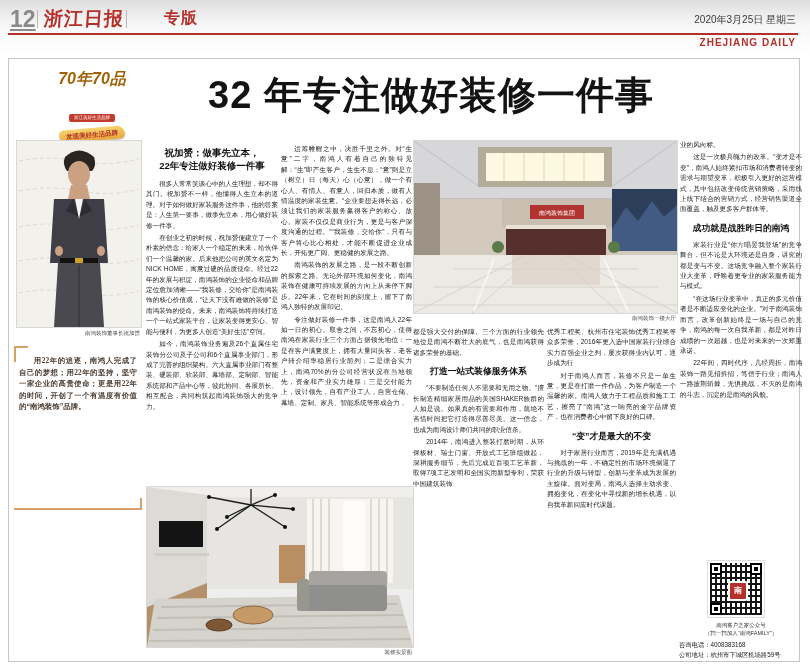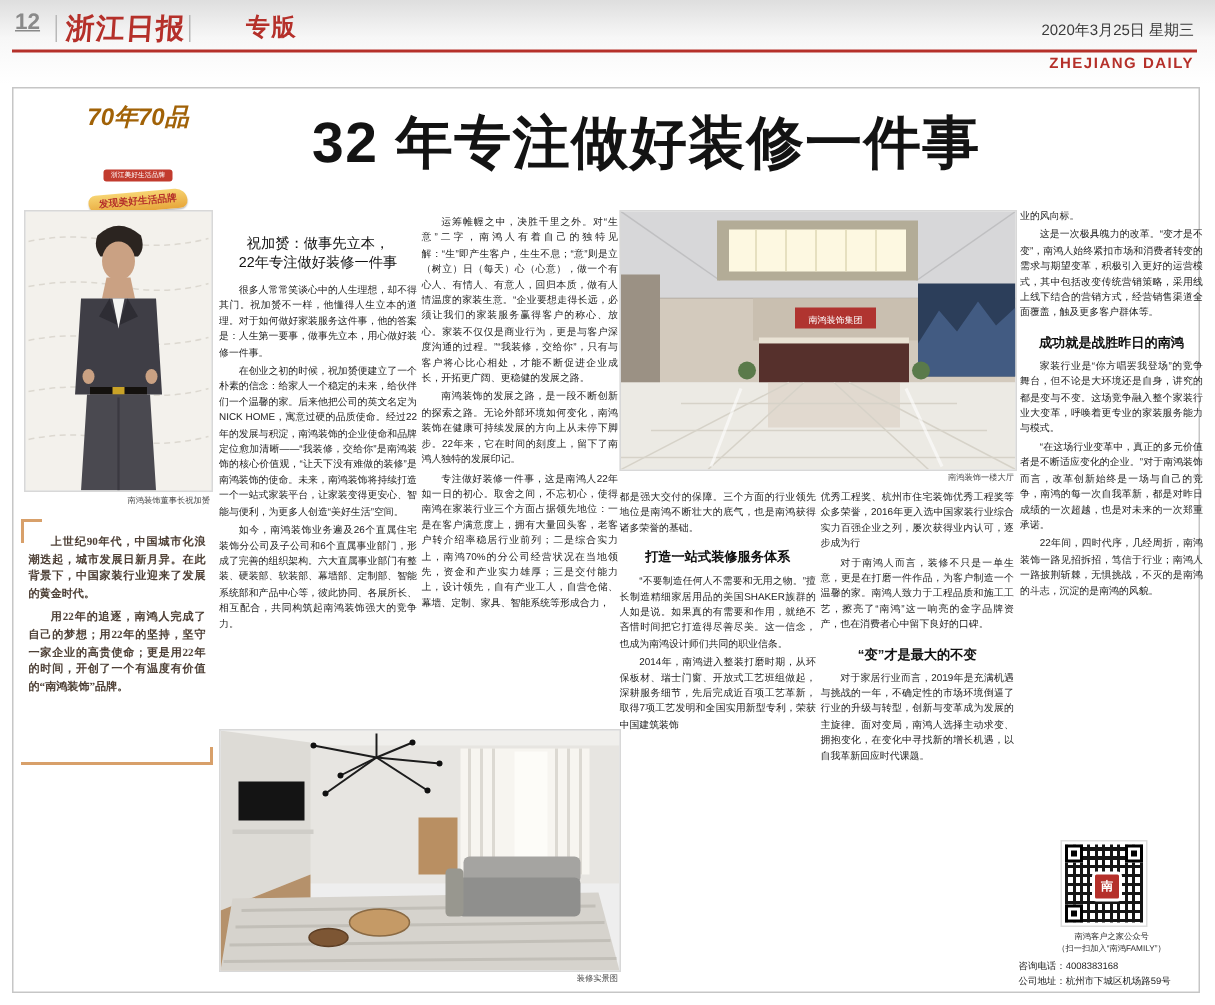--- a/index.html
+++ b/index.html
@@ -1,21 +1,21 @@
 <!DOCTYPE html>
 <html><head>
 <meta charset="utf-8">
 <style>
   html,body{margin:0;padding:0;background:#ffffff;}
   .page{position:relative;width:810px;height:670px;background:#fff;overflow:hidden;
         font-family:"Liberation Sans",sans-serif;-webkit-font-smoothing:antialiased;}
   
   .mast{position:absolute;left:0;top:0;width:810px;height:56px;
         background:linear-gradient(180deg,#dedede 0,#f7f7f7 45%,#ffffff 100%);}
-  .mast-page{position:absolute;left:10px;top:6px;font-size:15px;font-weight:bold;color:#8a8a8a;text-decoration:underline;}
+  .mast-page{position:absolute;left:10px;top:6px;font-size:23px;font-weight:bold;color:#8a8a8a;text-decoration:underline;}
   .mast-sep{position:absolute;top:10px;width:1px;height:18px;background:#b9b9b9;}
   .mast-name{position:absolute;left:44px;top:6px;font-size:19px;font-weight:900;color:#b5302a;
              font-family:"Liberation Serif",serif;transform:skewX(-4deg);letter-spacing:1px;}
   .mast-sec{position:absolute;left:132px;top:8px;font-size:16px;font-weight:900;color:#b5302a;letter-spacing:1px;margin-left:32px;}
   .mast-date{position:absolute;right:14px;top:13px;font-size:10px;color:#3a3a3a;}
   .mast-rule{position:absolute;left:8px;right:12px;top:33px;height:2px;background:#b5302a;}
   .mast-en{position:absolute;right:14px;top:37px;font-size:10px;font-weight:bold;color:#b5302a;letter-spacing:1px;}
   
   .sheet{position:absolute;left:8px;top:58px;width:790px;height:602px;border:1px solid #c6c6c6;background:#fff;}
   
@@ -38,22 +38,22 @@
             font-size:7.4px;line-height:11.6px;text-align:justify;overflow:hidden;}
   .introbox:before{content:"";position:absolute;left:0;top:0;width:12px;height:14px;
                    border-left:2px solid #d8a06a;border-top:2px solid #d8a06a;}
   .introbox:after{content:"";position:absolute;left:0;right:0;bottom:2px;height:10px;
                   border-bottom:2px solid #d8a06a;border-right:2px solid #d8a06a;}
   .introbox p{margin:0 0 4px;text-indent:2em;}
   
   .col{position:absolute;font-size:6.6px;line-height:10.4px;color:#242424;text-align:justify;overflow:hidden;}
   .col p{margin:0 0 2px;text-indent:2em;}
   .col p.noind{text-indent:0;}
-  .colhead{font-size:9.5px;line-height:13px;font-weight:normal;text-align:center;color:#111;
-           margin:12px 0 7px;text-indent:0;}
+  .colhead{font-size:9.5px;line-height:13px;font-weight:bold;text-align:center;color:#111;
+           margin:2px 0 7px;text-indent:0;}
   .subhead{font-size:8.8px;line-height:12px;font-weight:bold;text-align:center;color:#111;
            margin:7px 0 6px;text-indent:0;}
   
   .qrwrap{position:absolute;left:707px;top:560px;width:58px;height:58px;background:#fff;border:1px solid #ddd;padding:2px;box-sizing:border-box;}
   .qr{position:relative;width:100%;height:100%;background-color:#fff;
       background-image:repeating-linear-gradient(90deg,#151515 0 2px,transparent 2px 5px),
                        repeating-linear-gradient(0deg,#151515 0 2px,transparent 2px 6px);}
   .qr .f{position:absolute;width:12px;height:12px;background:#fff;border:2px solid #000;box-sizing:border-box;}
   .qr .f:after{content:"";position:absolute;inset:2px;background:#000;}
   .qr .tl{left:0;top:0}.qr .tr{right:0;top:0}.qr .bl{left:0;bottom:0}
@@ -109,21 +109,20 @@
       <rect x="58" y="117" width="8" height="5" fill="#c9a227"></rect>
       <polygon points="41,122 83,122 87,186 37,186" fill="#4a4950"></polygon>
       <line x1="62" y1="124" x2="62" y2="186" stroke="#3a3940" stroke-width="1.5"></line>
       <ellipse cx="42" cy="110" rx="4" ry="5" fill="#caa183"></ellipse>
       <ellipse cx="84" cy="110" rx="4" ry="5" fill="#caa183"></ellipse>
     </svg>
   </div>
   <div class="cap" style="left:16px;top:330px;width:124px;">南鸿装饰董事长祝加赟</div>
 
   <div class="introbox">
-    <p>上世纪90年代，中国城市化浪潮迭起，城市发展日新月异。在此背景下，中国家装行业迎来了发展的黄金时代。</p>
     <p>用22年的追逐，南鸿人完成了自己的梦想；用22年的坚持，坚守一家企业的高贵使命；更是用22年的时间，开创了一个有温度有价值的“南鸿装饰”品牌。</p>
   </div>
 
   <div class="col" style="left:146px;top:144px;width:132px;height:340px;">
     <div class="colhead">
       <span>祝加赟：做事先立本，</span><br>
       <span>22年专注做好装修一件事</span>
     </div>
     <p>很多人常常笑谈心中的人生理想，却不得其门。祝加赟不一样，他懂得人生立本的道理。对于如何做好家装服务这件事，他的答案是：人生第一要事，做事先立本，用心做好装修一件事。</p>
     <p>在创业之初的时候，祝加赟便建立了一个朴素的信念：给家人一个稳定的未来，给伙伴们一个温馨的家。后来他把公司的英文名定为NICK HOME，寓意过硬的品质使命。经过22年的发展与积淀，南鸿装饰的企业使命和品牌定位愈加清晰——“我装修，交给你”是南鸿装饰的核心价值观，“让天下没有难做的装修”是南鸿装饰的使命。未来，南鸿装饰将持续打造一个一站式家装平台，让家装变得更安心、智能与便利，为更多人创造“美好生活”空间。</p>

